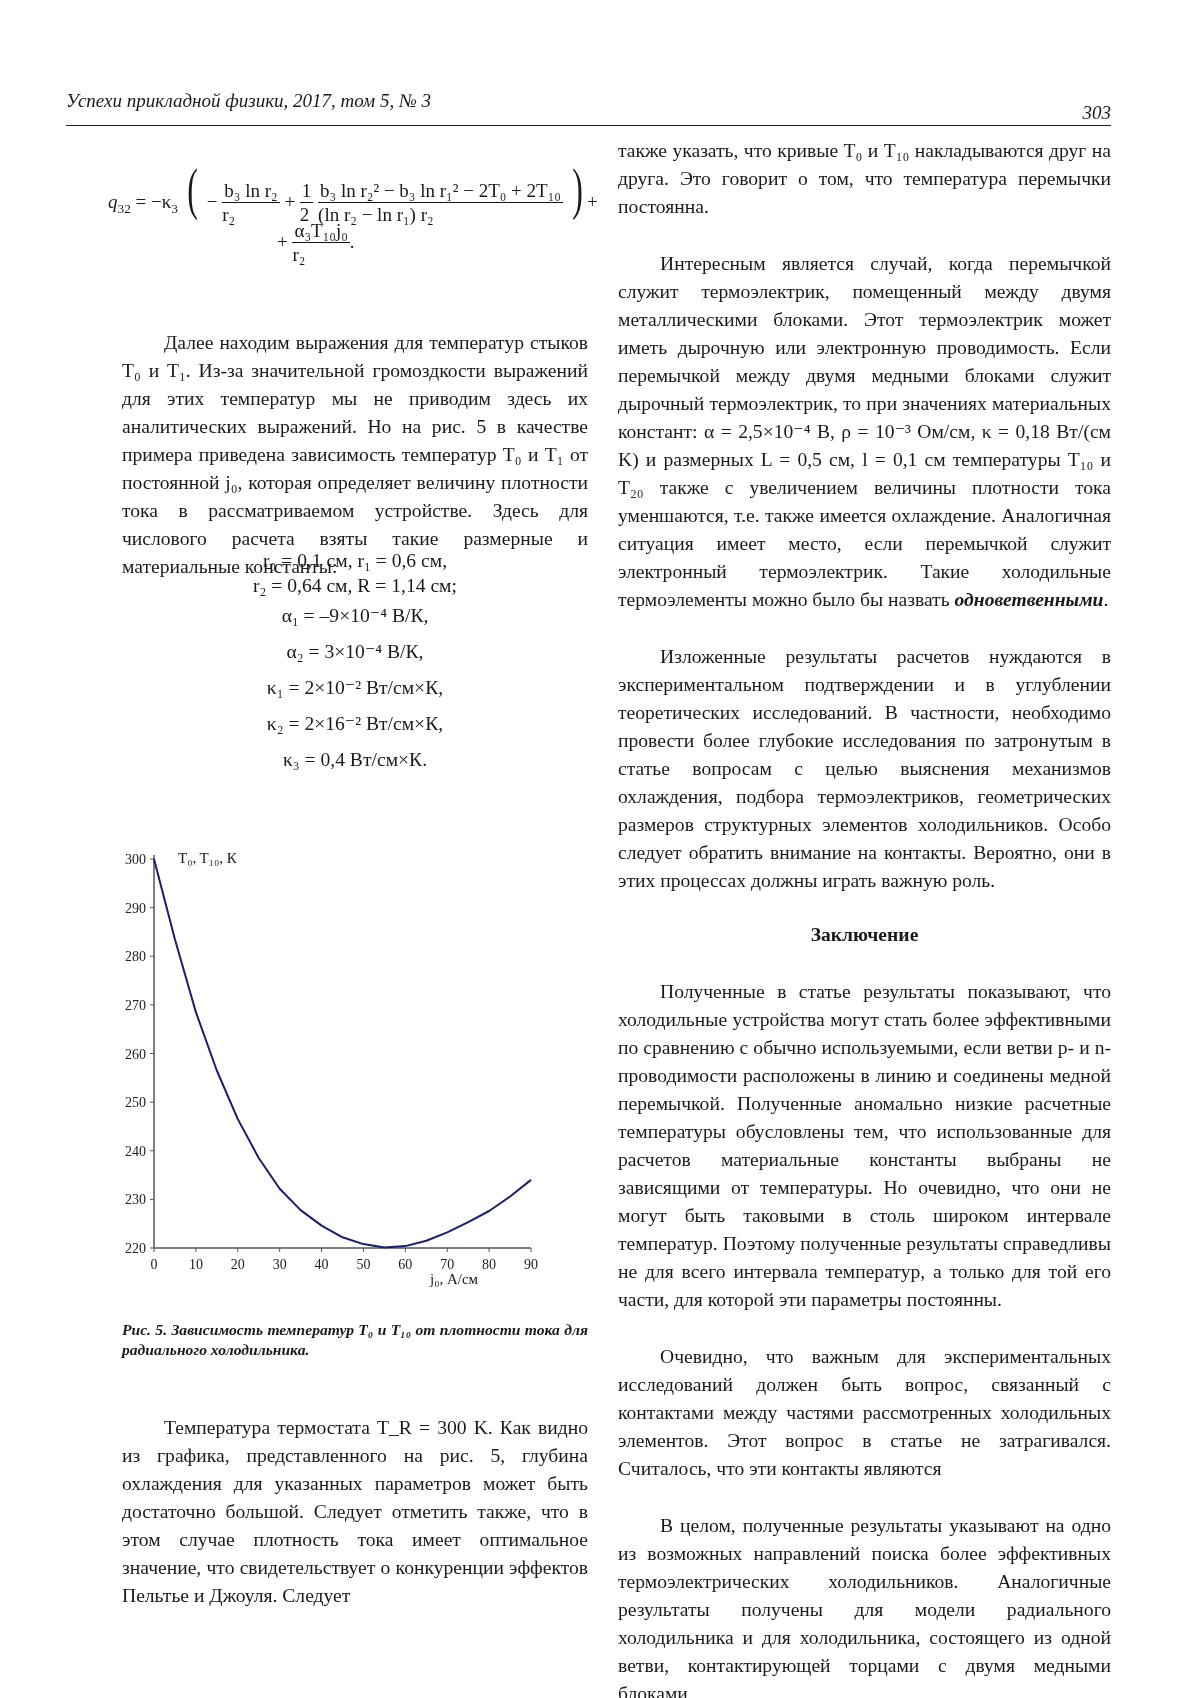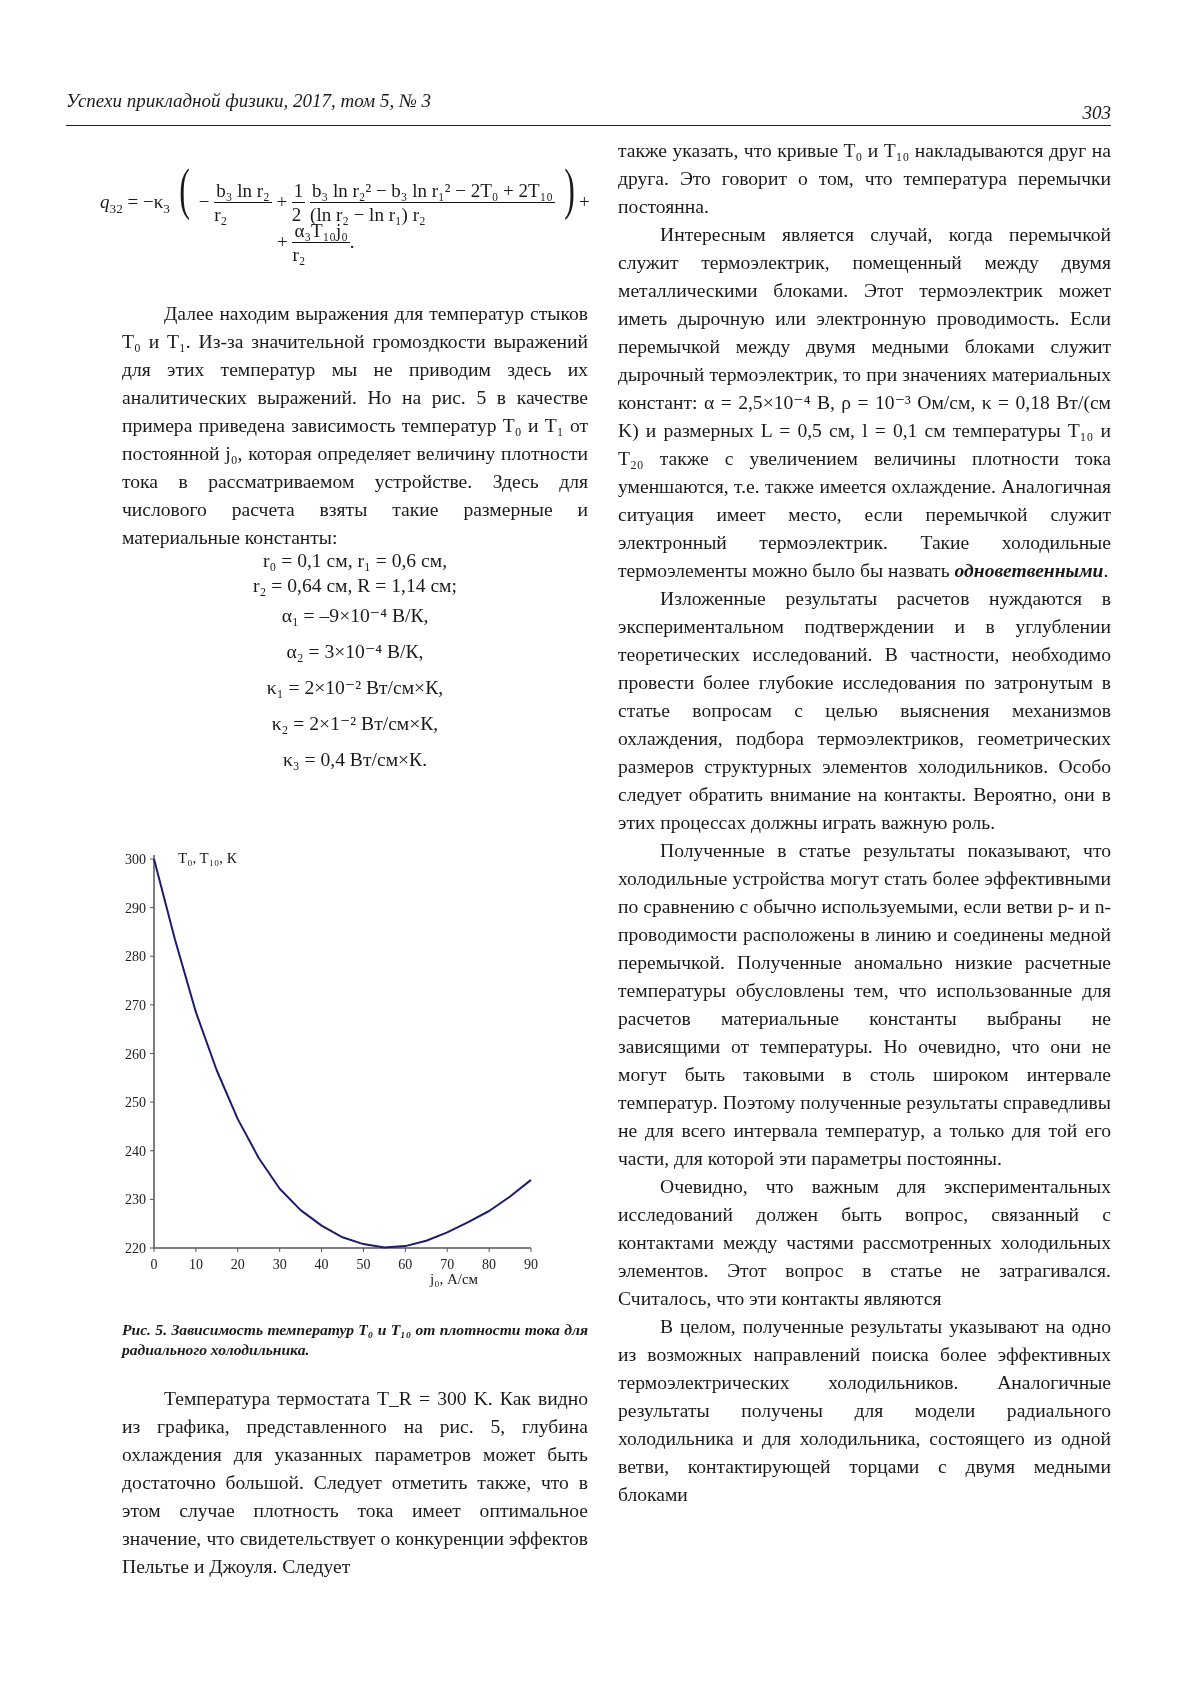--- a/index.html
+++ b/index.html
@@ -5,21 +5,21 @@
   html, body { margin: 0; padding: 0; background: #ffffff; }
   body { width: 1200px; height: 1698px; position: relative; overflow: hidden;
          font-family: "Liberation Serif", "DejaVu Serif", serif; color: #1a1a1a; }
   .header { position: absolute; left: 66px; top: 90px; width: 1045px; height: 30px; }
   .header .journal { position: absolute; left: 0; top: 0; font-style: italic; font-size: 19px; }
   .header .pageno { position: absolute; right: 0; top: 12px; font-style: italic; font-size: 19px; }
   .rule { position: absolute; left: 66px; top: 125px; width: 1045px; height: 1px; background: #222; }
 
   .col { position: absolute; font-size: 19.6px; line-height: 28px; text-align: justify; }
   .col p { margin: 0; }
-  .col p.ind { text-indent: 42px; }
+  .col p.ind { text-indent: 42px; margin-top: 29px; }
   .left { left: 122px; width: 466px; }
   .right { left: 618px; width: 493px; top: 137px; }
 
   
   .formula { position: absolute; left: 92px; top: 138px; width: 500px; height: 140px; font-size: 19px; }
   .fitem { position: absolute; white-space: nowrap; }
   .frac { display: inline-flex; flex-direction: column; align-items: flex-start; vertical-align: middle; }
   .frac .num { border-bottom: 1px solid #111; padding: 0 2px; line-height: 22px; }
   .frac .den { line-height: 24px; }
   .bigparen { font-size: 58px; line-height: 58px; font-weight: 100; transform: scaleX(0.55); display: inline-block; }
@@ -44,21 +44,21 @@
 </head>
 <body>
 
 <div class="header">
   <span class="journal">Успехи прикладной физики, 2017, том 5, № 3</span>
   <span class="pageno">303</span>
 </div>
 <div class="rule"></div>
 
 <div class="formula">
-  <div class="fitem" style="left:8px; top:22px;">
+  <div class="fitem" style="left:16px; top:22px;">
     <i>q</i><sub>32</sub><span> = −κ</span><sub>3</sub>
     <span class="bigparen">(</span>
     <span>−</span>
     <span class="frac">
         <span class="num">b₃ ln r₂</span>
         <span class="den">r₂</span>
       </span>
     <span>+</span>
     <span class="frac">
         <span class="num">1</span>
@@ -82,21 +82,21 @@
 <div class="col left" style="top:300px;">
   <p class="ind">Далее находим выражения для температур стыков T₀ и T₁. Из-за значительной громоздкости выражений для этих температур мы не приводим здесь их аналитических выражений. Но на рис. 5 в качестве примера приведена зависимость температур T₀ и T₁ от постоянной j₀, которая определяет величину плотности тока в рассматриваемом устройстве. Здесь для числового расчета взяты такие размерные и материальные константы:</p>
 </div>
 
 <div class="consts">
   <div class="row tight">r₀ = 0,1 см, r₁ = 0,6 см,</div>
   <div class="row tight">r₂ = 0,64 см, R = 1,14 см;</div>
   <div class="row">α₁ = –9×10⁻⁴ В/К,</div>
   <div class="row">α₂ = 3×10⁻⁴ В/К,</div>
   <div class="row">κ₁ = 2×10⁻² Вт/см×К,</div>
-  <div class="row">κ₂ = 2×1⁻² Вт/см×К,</div>
+  <div class="row">κ₂ = 2×16⁻² Вт/см×К,</div>
   <div class="row">κ₃ = 0,4 Вт/см×К.</div>
 </div>
 
 <div class="chart">
   <svg id="chart-svg" width="470" height="450">
       <line x1="44" y1="5" x2="44" y2="398" stroke="#555" stroke-width="1.5"></line>
       <line x1="44" y1="398" x2="421" y2="398" stroke="#555" stroke-width="1.5"></line>
       <line x1="40" y1="398" x2="44" y2="398" stroke="#555" stroke-width="1"></line>
       <text x="36" y="403" text-anchor="end" font-size="14" font-family="Liberation Serif, serif" fill="#222">220</text>
       <line x1="40" y1="349.375" x2="44" y2="349.375" stroke="#555" stroke-width="1"></line>
@@ -144,16 +144,17 @@
 <div class="caption">Рис. 5. Зависимость температур T₀ и T₁₀ от плотности тока для радиального холодильника.</div>
 
 <div class="col left" style="top:1385px;">
   <p class="ind">Температура термостата T_R = 300 K. Как видно из графика, представленного на рис. 5, глубина охлаждения для указанных параметров может быть достаточно большой. Следует отметить также, что в этом случае плотность тока имеет оптимальное значение, что свидетельствует о конкуренции эффектов Пельтье и Джоуля. Следует</p>
 </div>
 
 <div class="col right">
   <p>также указать, что кривые T₀ и T₁₀ накладываются друг на друга. Это говорит о том, что температура перемычки постоянна.</p>
   <p class="ind"><span>Интересным является случай, когда перемычкой служит термоэлектрик, помещенный между двумя металлическими блоками. Этот термоэлектрик может иметь дырочную или электронную проводимость. Если перемычкой между двумя медными блоками служит дырочный термоэлектрик, то при значениях материальных констант: α = 2,5×10⁻⁴ В, ρ = 10⁻³ Ом/см, κ = 0,18 Вт/(см K) и размерных L = 0,5 см, l = 0,1 см температуры T₁₀ и T₂₀ также с увеличением величины плотности тока уменшаются, т.е. также имеется охлаждение. Аналогичная ситуация имеет место, если перемычкой служит электронный термоэлектрик. Такие холодильные термоэлементы можно было бы назвать </span><b><i>одноветвенными</i></b><span>.</span></p>
   <p class="ind">Изложенные результаты расчетов нуждаются в экспериментальном подтверждении и в углублении теоретических исследований. В частности, необходимо провести более глубокие исследования по затронутым в статье вопросам с целью выяснения механизмов охлаждения, подбора термоэлектриков, геометрических размеров структурных элементов холодильников. Особо следует обратить внимание на контакты. Вероятно, они в этих процессах должны играть важную роль.</p>
+  <div class="section-title">Заключение</div>
   <p class="ind">Полученные в статье результаты показывают, что холодильные устройства могут стать более эффективными по сравнению с обычно используемыми, если ветви p- и n-проводимости расположены в линию и соединены медной перемычкой. Полученные аномально низкие расчетные температуры обусловлены тем, что использованные для расчетов материальные константы выбраны не зависящими от температуры. Но очевидно, что они не могут быть таковыми в столь широком интервале температур. Поэтому полученные результаты справедливы не для всего интервала температур, а только для той его части, для которой эти параметры постоянны.</p>
   <p class="ind">Очевидно, что важным для экспериментальных исследований должен быть вопрос, связанный с контактами между частями рассмотренных холодильных элементов. Этот вопрос в статье не затрагивался. Считалось, что эти контакты являются</p>
   <p class="ind">В целом, полученные результаты указывают на одно из возможных направлений поиска более эффективных термоэлектрических холодильников. Аналогичные результаты получены для модели радиального холодильника и для холодильника, состоящего из одной ветви, контактирующей торцами с двумя медными блоками</p>
 </div>
 
 </body></html>

